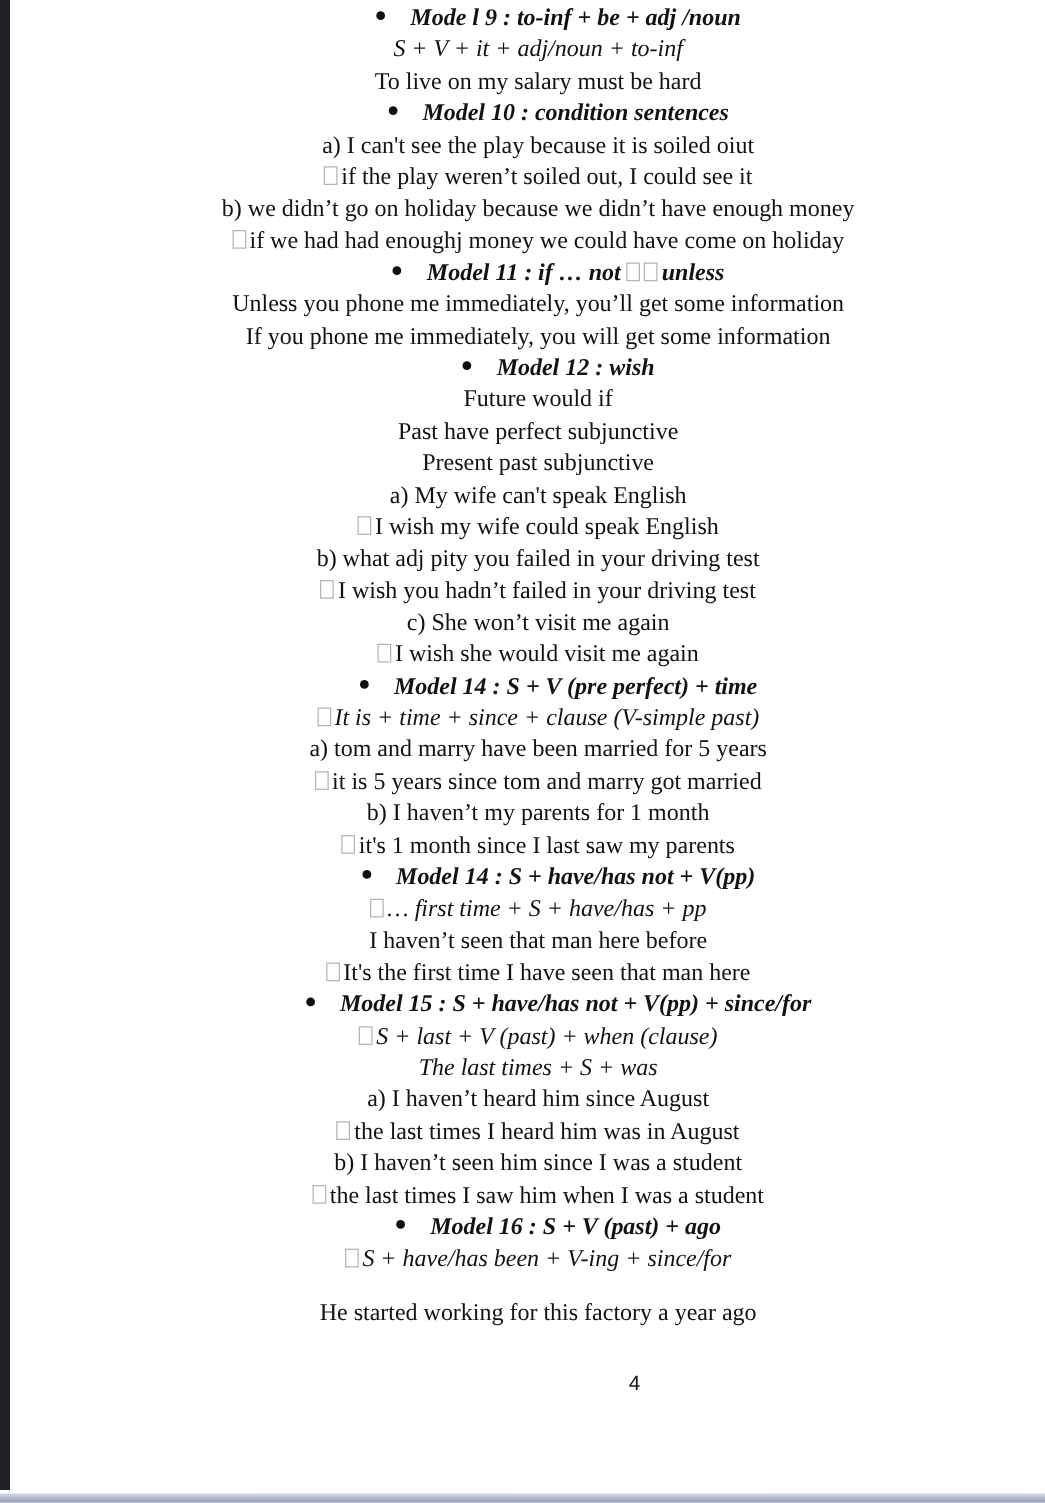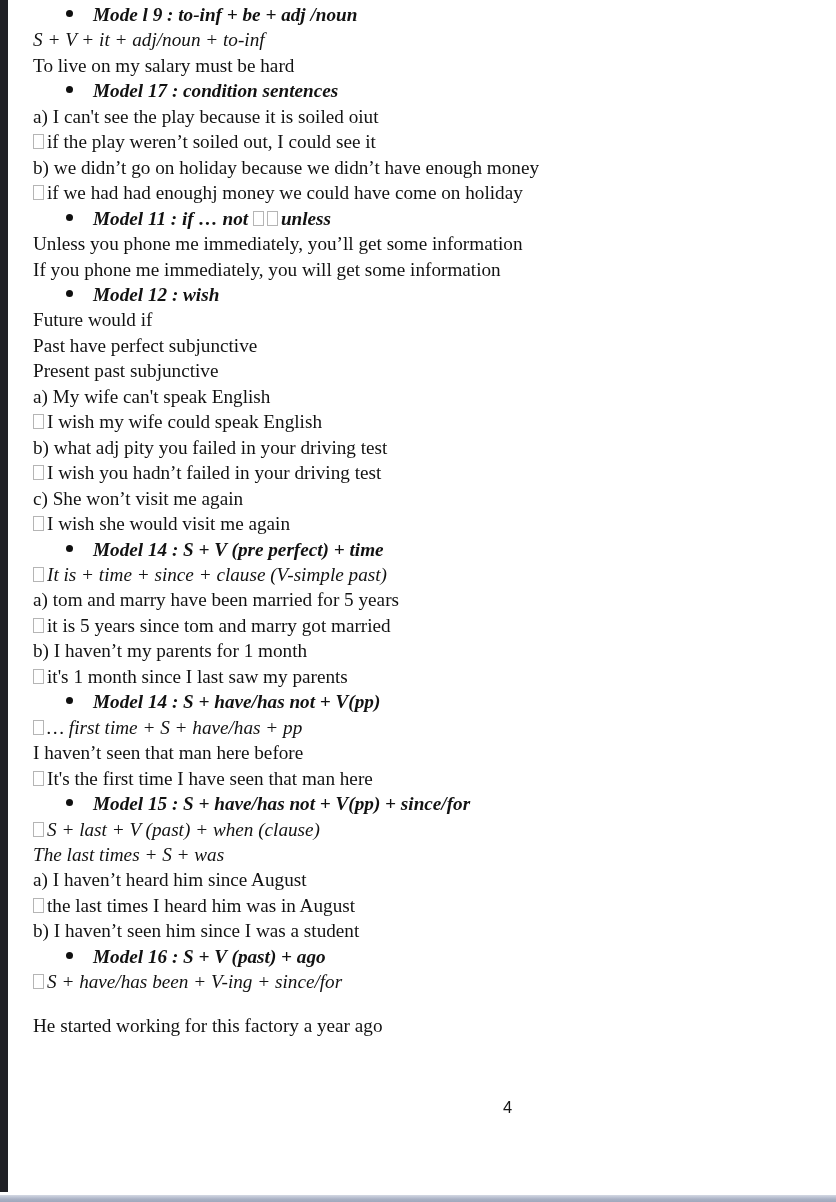--- a/index.html
+++ b/index.html
@@ -20,21 +20,21 @@
     position: absolute; left: 0; bottom: 0;
     width: 100%; height: 7px;
     background: linear-gradient(#d4d9e4, #a9b1c4 60%, #9fa8bc);
     background-color: #aab3c6;
   }
   .content {
     position: absolute; left: 33px; top: 2px; right: 8px;
     font-size: 19.2px;
     line-height: 25.45px;
   }
-  .line { white-space: nowrap; }
+  .line { white-space: nowrap; text-align: center; }
   .line.heading {
     font-weight: bold; font-style: italic;
     padding-left: 33px;
   }
   .line.bold { font-weight: normal; font-style: italic; }
   .line.spacer { height: 18px; }
   .bullet {
     display: inline-block;
     width: 7px; height: 7px;
     background: #101010; border-radius: 50%;
@@ -58,21 +58,21 @@
 </style>
 </head>
 <body>
 
 <div class="edge-strip"></div>
 
 <div class="content">
     <div class="line heading"><span class="bullet"></span><span>Mode l 9 : to-inf + be + adj /noun</span></div>
     <div class="line bold">S + V + it + adj/noun + to-inf</div>
     <div class="line normal">To live on my salary must be hard</div>
-    <div class="line heading"><span class="bullet"></span><span>Model 17 : condition sentences</span></div>
+    <div class="line heading"><span class="bullet"></span><span>Model 10 : condition sentences</span></div>
     <div class="line normal">a) I can't see the play because it is soiled oiut</div>
     <div class="line normal"><span class="glyphbox"></span>if the play weren’t soiled out, I could see it</div>
     <div class="line normal">b) we didn’t go on holiday because we didn’t have enough money</div>
     <div class="line normal"><span class="glyphbox"></span>if we had had enoughj money we could have come on holiday</div>
     <div class="line heading"><span class="bullet"></span><span>Model 11 : if … not <span class="glyphbox"></span><span class="glyphbox"></span>unless</span></div>
     <div class="line normal">Unless you phone me immediately, you’ll get some information</div>
     <div class="line normal">If you phone me immediately, you will get some information</div>
     <div class="line heading"><span class="bullet"></span><span>Model 12 : wish</span></div>
     <div class="line normal">Future would if</div>
     <div class="line normal">Past have perfect subjunctive</div>
@@ -92,20 +92,21 @@
     <div class="line heading"><span class="bullet"></span><span>Model 14 : S + have/has not + V(pp)</span></div>
     <div class="line bold"><span class="glyphbox"></span>… first time + S + have/has + pp</div>
     <div class="line normal">I haven’t seen that man here before</div>
     <div class="line normal"><span class="glyphbox"></span>It's the first time I have seen that man here</div>
     <div class="line heading"><span class="bullet"></span><span>Model 15 : S + have/has not + V(pp) + since/for</span></div>
     <div class="line bold"><span class="glyphbox"></span>S + last + V (past) + when (clause)</div>
     <div class="line bold">The last times + S + was</div>
     <div class="line normal">a) I haven’t heard him since August</div>
     <div class="line normal"><span class="glyphbox"></span>the last times I heard him was in August</div>
     <div class="line normal">b) I haven’t seen him since I was a student</div>
+    <div class="line normal"><span class="glyphbox"></span>the last times I saw him when I was a student</div>
     <div class="line heading"><span class="bullet"></span><span>Model 16 : S + V (past) + ago</span></div>
     <div class="line bold"><span class="glyphbox"></span>S + have/has been + V-ing + since/for</div>
     <div class="line spacer"></div>
     <div class="line normal">He started working for this factory a year ago</div>
   </div>
 
 <div class="page-number">4</div>
 
 <div class="bottom-bar"></div>
 

